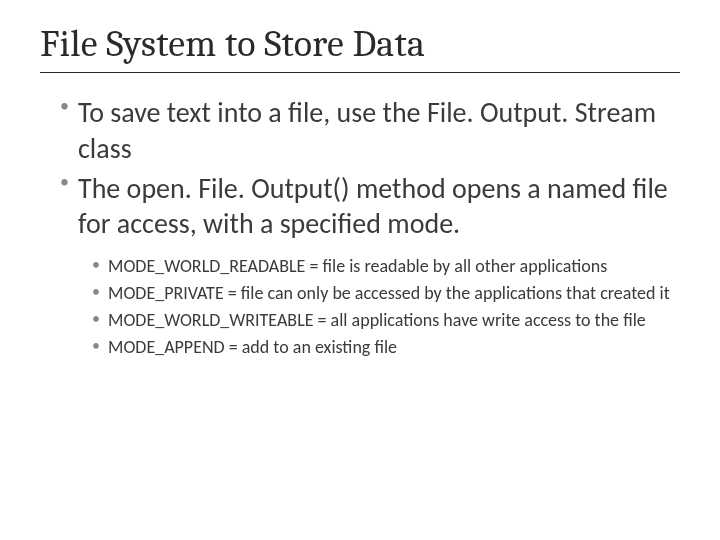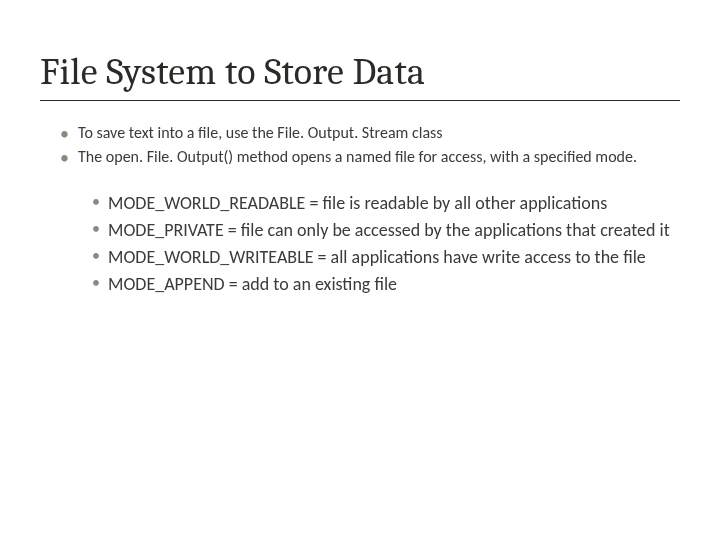--- a/index.html
+++ b/index.html
@@ -8,21 +8,21 @@
     width: 720px;
     height: 540px;
     background: #ffffff;
     font-family: Calibri, "Segoe UI", Arial, sans-serif;
     color: #3b3b38;
   }
   .slide {
     box-sizing: border-box;
     width: 720px;
     height: 540px;
-    padding: 40px 40px 0 40px;
+    padding: 12px 40px 0 40px;
   }
   .title {
     font-family: Cambria, Georgia, "Times New Roman", serif;
     font-size: 38px;
     font-weight: 400;
     color: #2a2a27;
     margin: 10px 0 6px 0;
     letter-spacing: 0.2px;
   }
   .rule {
@@ -34,37 +34,37 @@
     list-style: none;
     margin: 0;
     padding: 0;
   }
   .level1 {
     margin-left: 20px;
   }
   .level1 > li {
     position: relative;
     padding-left: 18px;
-    font-size: 16px;
+    font-size: 28px;
     line-height: 1.28;
     margin-bottom: 4px;
     color: #3b3b38;
   }
   .level1 > li::before {
     content: "•";
     position: absolute;
     left: 0;
     top: 0;
     color: #8a8a78;
     font-size: 18px;
     line-height: 1.3;
   }
   .level2 {
     margin-left: 52px;
-    margin-top: 24px;
+    margin-top: 13px;
   }
   .level2 > li {
     position: relative;
     padding-left: 16px;
     font-size: 18px;
     line-height: 1.28;
     margin-bottom: 4px;
     color: #3b3b38;
   }
   .level2 > li::before {

